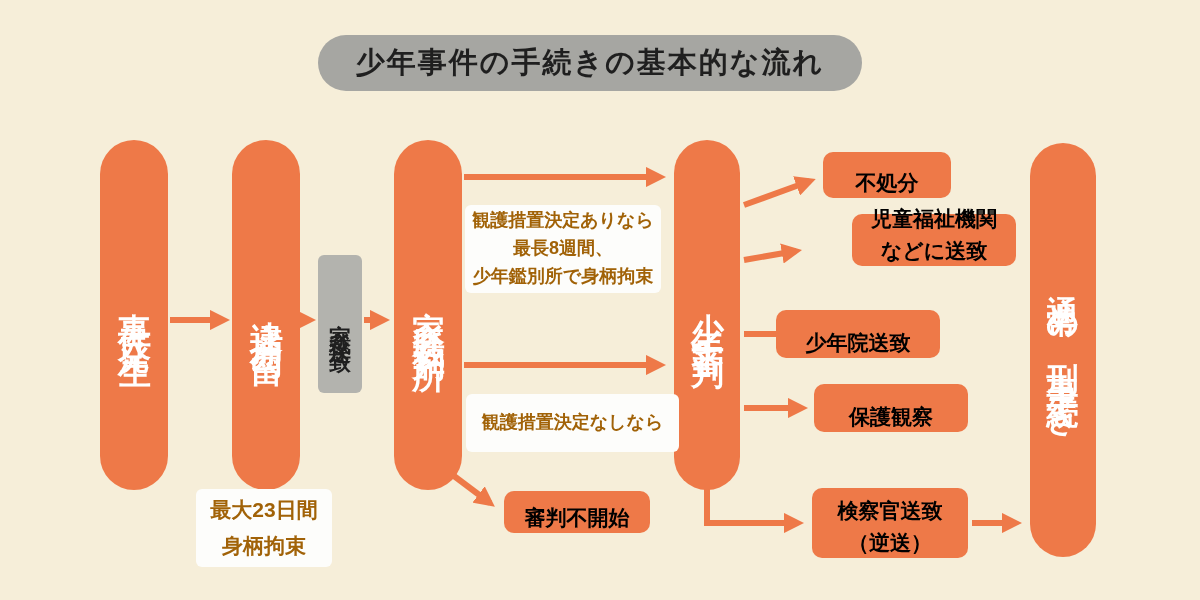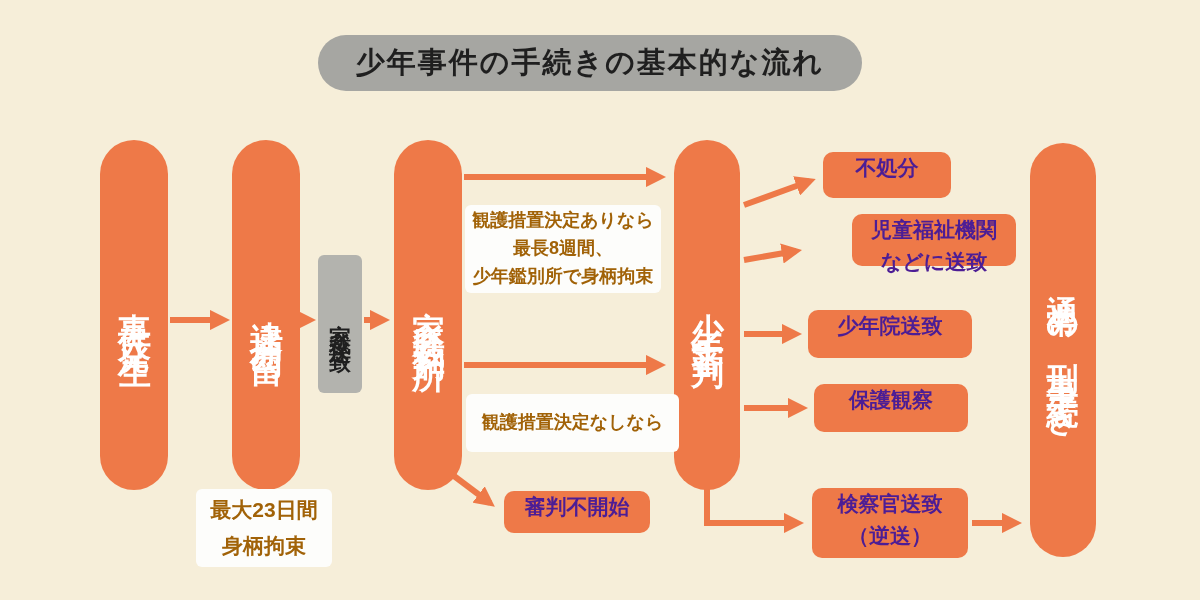--- a/index.html
+++ b/index.html
@@ -70,22 +70,22 @@
   }
   .note-box span { display: block; }
   .note-small { font-size: 18px; line-height: 1.55; }
   .note-big { font-size: 21px; line-height: 1.7; }
 
   
   .outcome-box {
     background: #ee7948;
     border-radius: 10px;
     display: flex; flex-direction: column;
-    align-items: center; justify-content: flex-start;
-    color: #4c1d95; font-weight: bold;
+    align-items: center; justify-content: flex-end;
+    color: #000000; font-weight: bold;
     font-size: 21px; line-height: 1.5;
     text-align: center;
     z-index: 2;
   }
   .outcome-box span { display: block; }
 
   .arrow-layer {
     left: 0; top: 0; width: 1200px; height: 600px;
     z-index: 1;
     pointer-events: none;
@@ -161,21 +161,21 @@
 
   <div class="abs outcome-box" style="left:823px; top:152px; width:128px; height:46px;">
     <span>不処分</span>
   </div>
 
   <div class="abs outcome-box" style="left:808px; top:214px; width:164px; height:52px;margin-left:44px;">
     <span>児童福祉機関</span>
     <span>などに送致</span>
   </div>
 
-  <div class="abs outcome-box" style="left:808px; top:310px; width:164px; height:48px;">
+  <div class="abs outcome-box" style="left:776px; top:310px; width:164px; height:48px;">
     <span>少年院送致</span>
   </div>
 
   <div class="abs outcome-box" style="left:814px; top:384px; width:154px; height:48px;">
     <span>保護観察</span>
   </div>
 
   <div class="abs outcome-box" style="left:504px; top:491px; width:146px; height:42px;">
     <span>審判不開始</span>
   </div>

